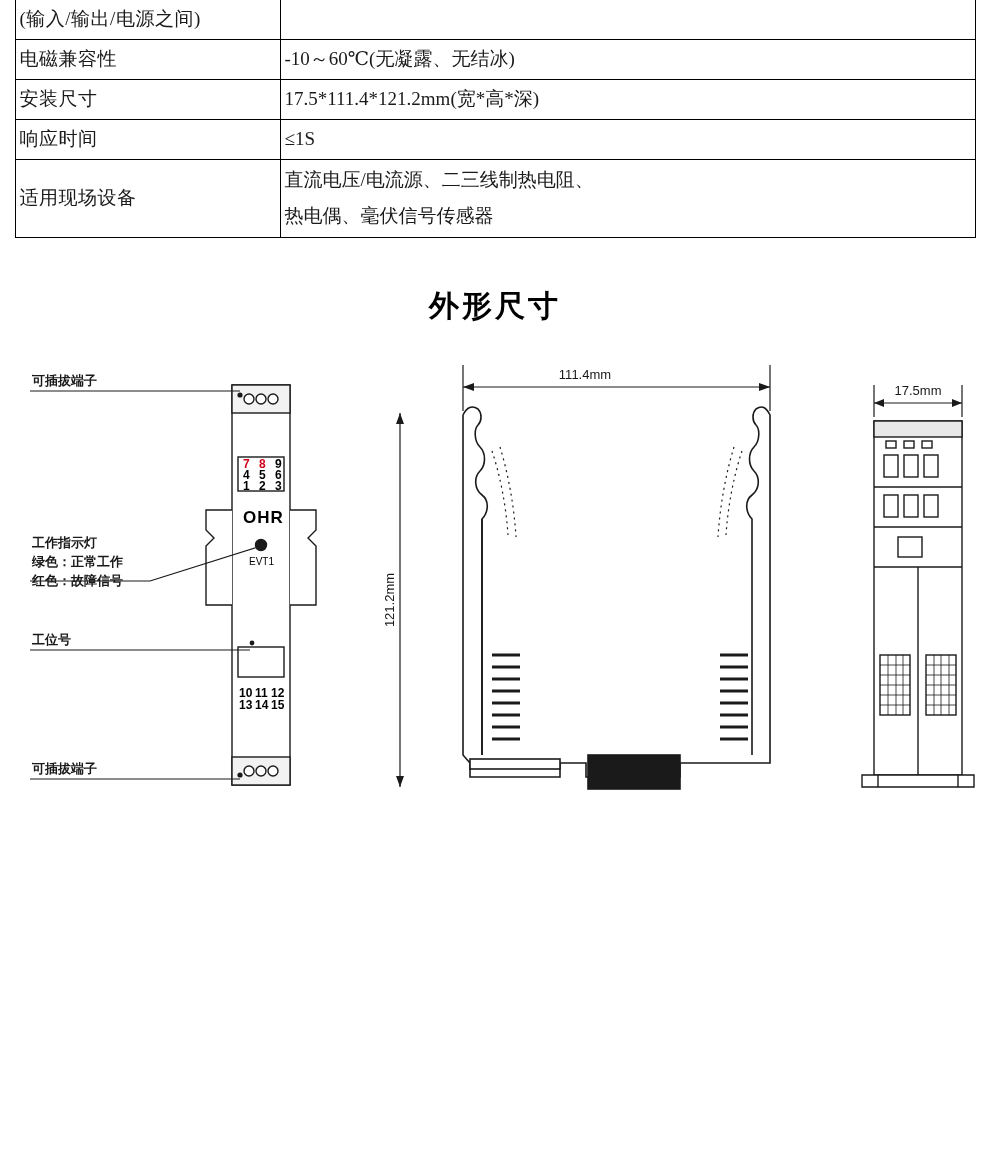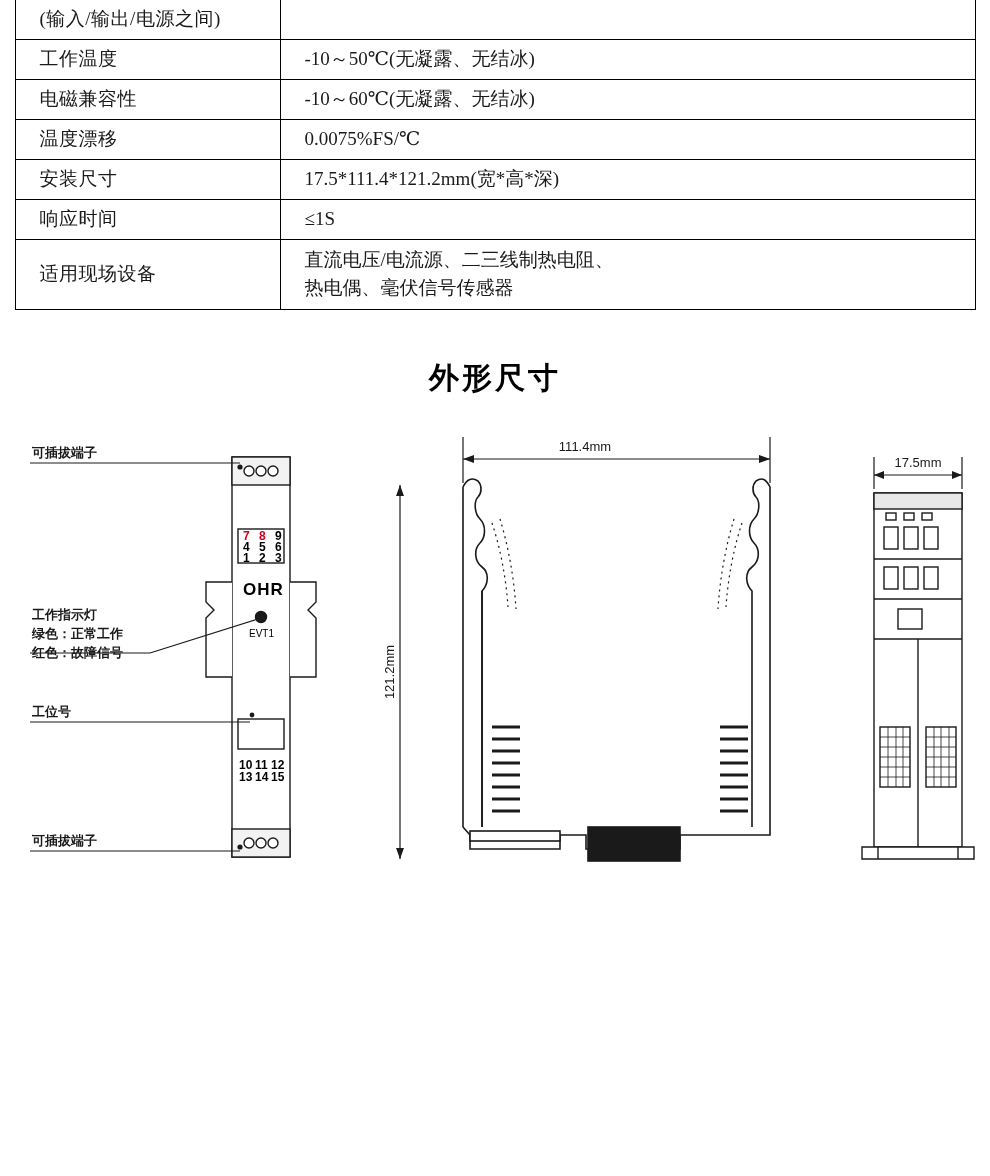--- a/index.html
+++ b/index.html
@@ -21,37 +21,37 @@
     width: 960px;
     margin: 0 auto;
     border-collapse: collapse;
     table-layout: fixed;
     font-size: 19px;
   }
   .spec-table col.c1 { width: 265px; }
   .spec-table col.c2 { width: 695px; }
   .spec-table td {
     border: 1px solid #000000;
-    padding: 4px 8px 5px 24px;
+    padding: 4px 8px 5px 4px;
     vertical-align: middle;
     line-height: 1.45;
     height: 30px;
   }
   .spec-table tr.first td {
     border-top: none;
   }
   .spec-table td.label {
     letter-spacing: 0.5px;
   }
   .spec-table td.multi {
     padding-top: 6px;
     padding-bottom: 8px;
   }
   .spec-table td.multi .ln { display: block; }
-  .spec-table td.multi .ln + .ln { }
+  .spec-table td.multi .ln + .ln { margin-top: 8px; }
 
   
   .section-title {
     text-align: center;
     font-size: 30px;
     font-weight: bold;
     font-family: "Liberation Sans", sans-serif;
     margin-top: 48px;
     letter-spacing: 3px;
     color: #000;
@@ -105,30 +105,22 @@
   <colgroup>
       <col class="c1">
       <col class="c2">
     </colgroup>
   <tbody>
     <tr class="first">
       <td class="label">(输入/输出/电源之间)</td>
       <td class="value"></td>
     </tr>
     <tr>
-      <td class="label">工作温度</td>
-      <td class="value">-10～50℃(无凝露、无结冰)</td>
-    </tr>
-    <tr>
       <td class="label">电磁兼容性</td>
       <td class="value">-10～60℃(无凝露、无结冰)</td>
-    </tr>
-    <tr>
-      <td class="label">温度漂移</td>
-      <td class="value">0.0075%FS/℃</td>
     </tr>
     <tr>
       <td class="label">安装尺寸</td>
       <td class="value">17.5*111.4*121.2mm(宽*高*深)</td>
     </tr>
     <tr>
       <td class="label">响应时间</td>
       <td class="value">≤1S</td>
     </tr>
     <tr>

